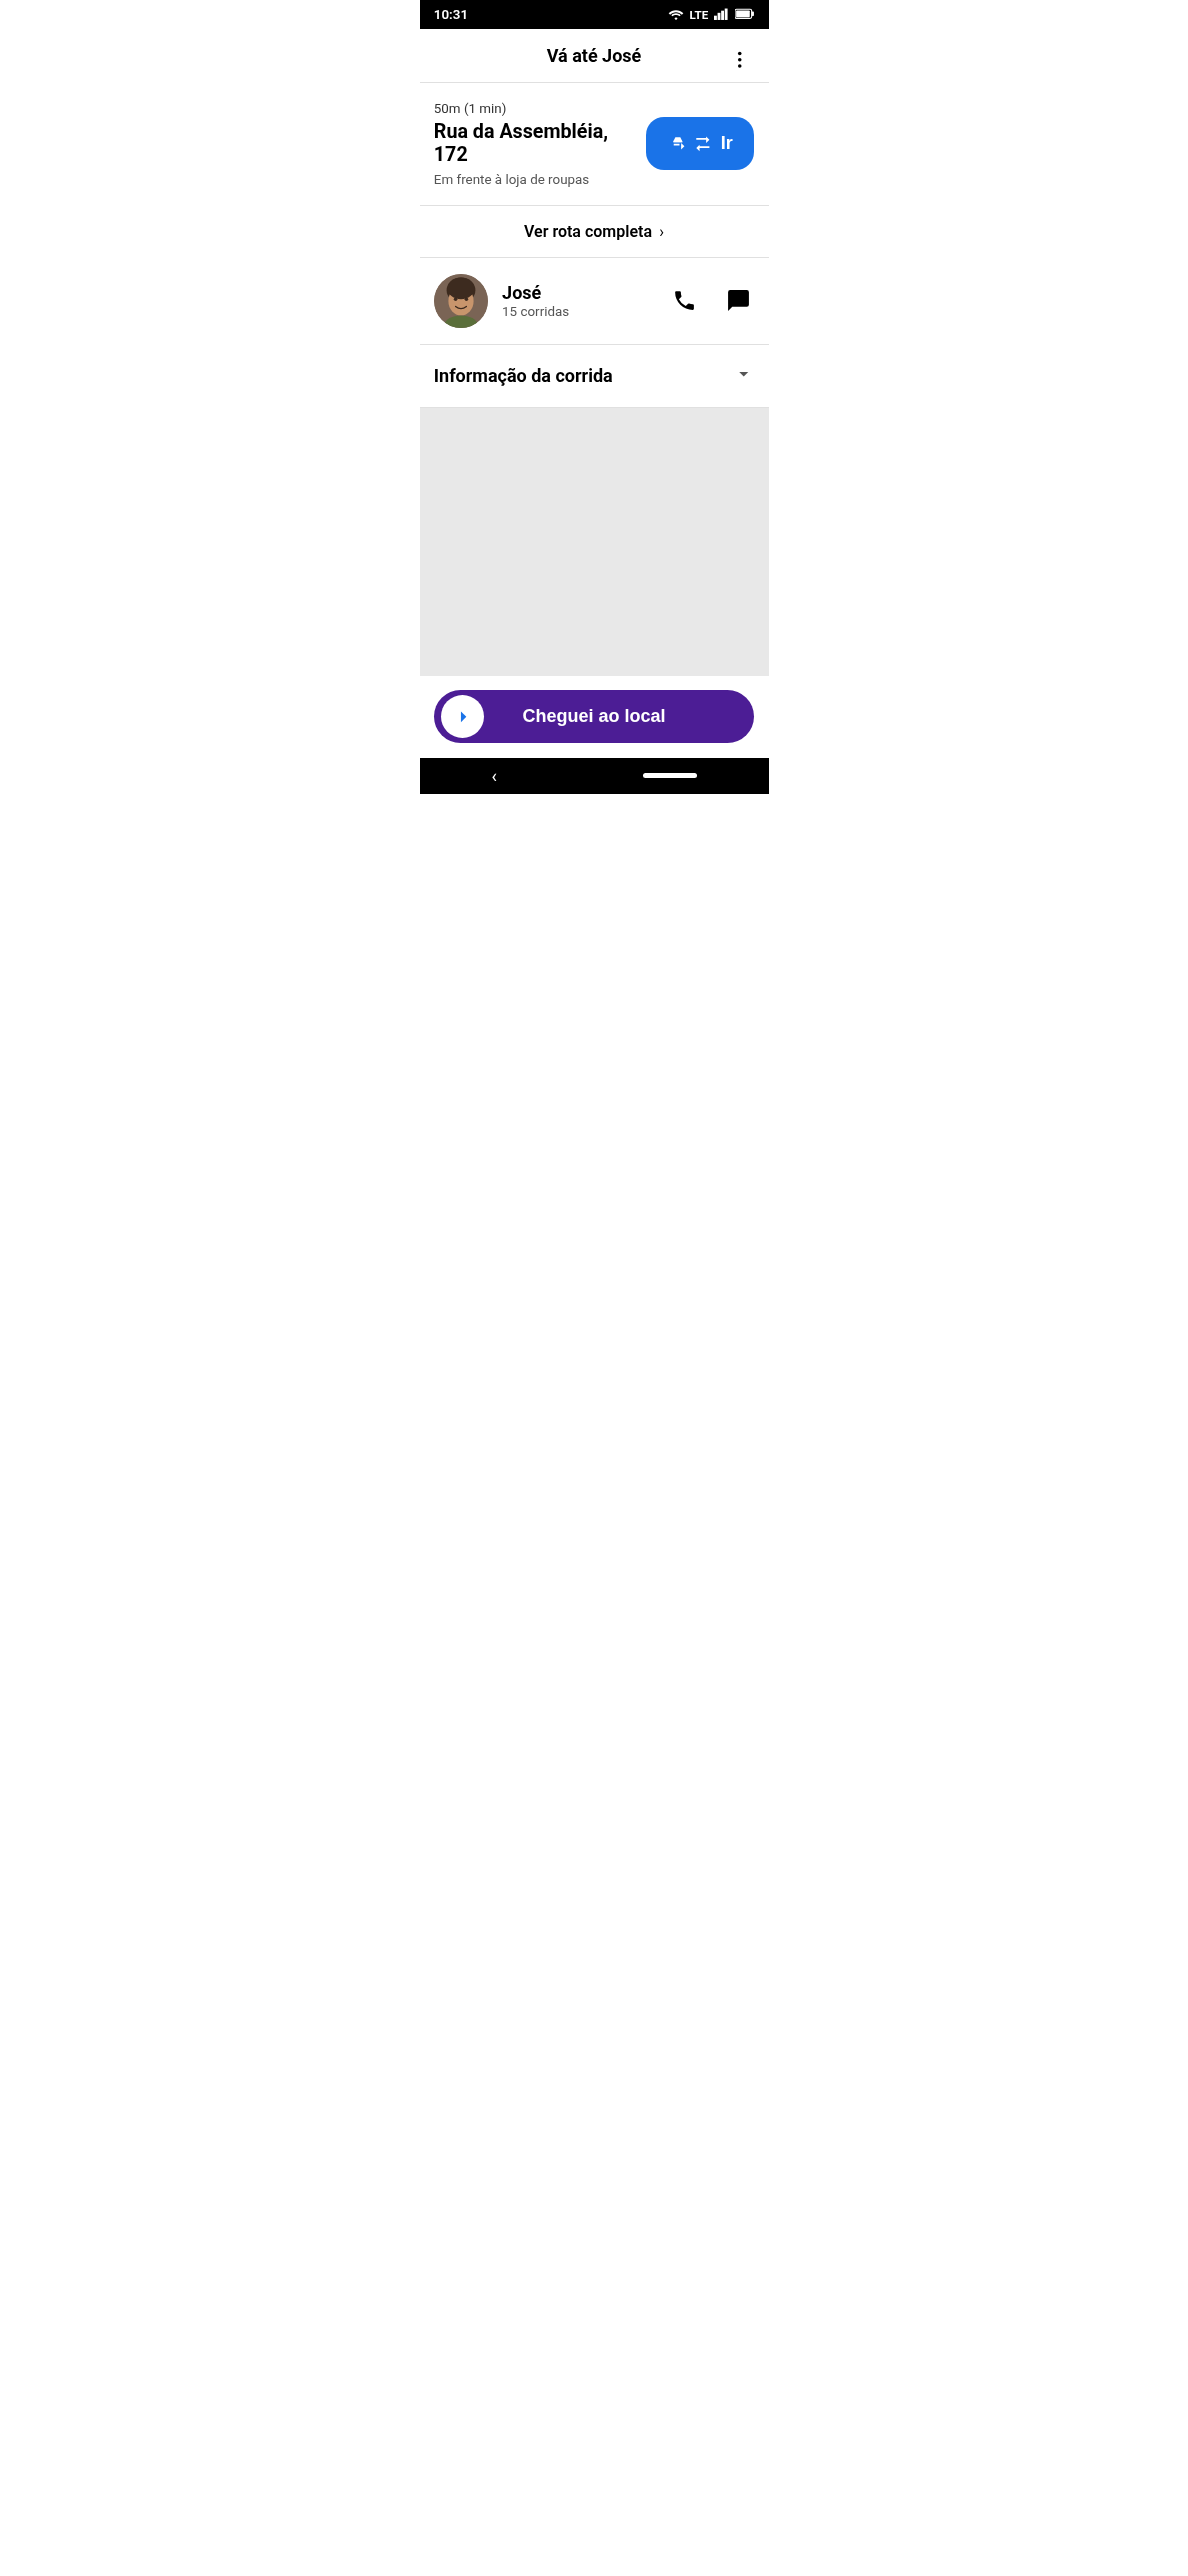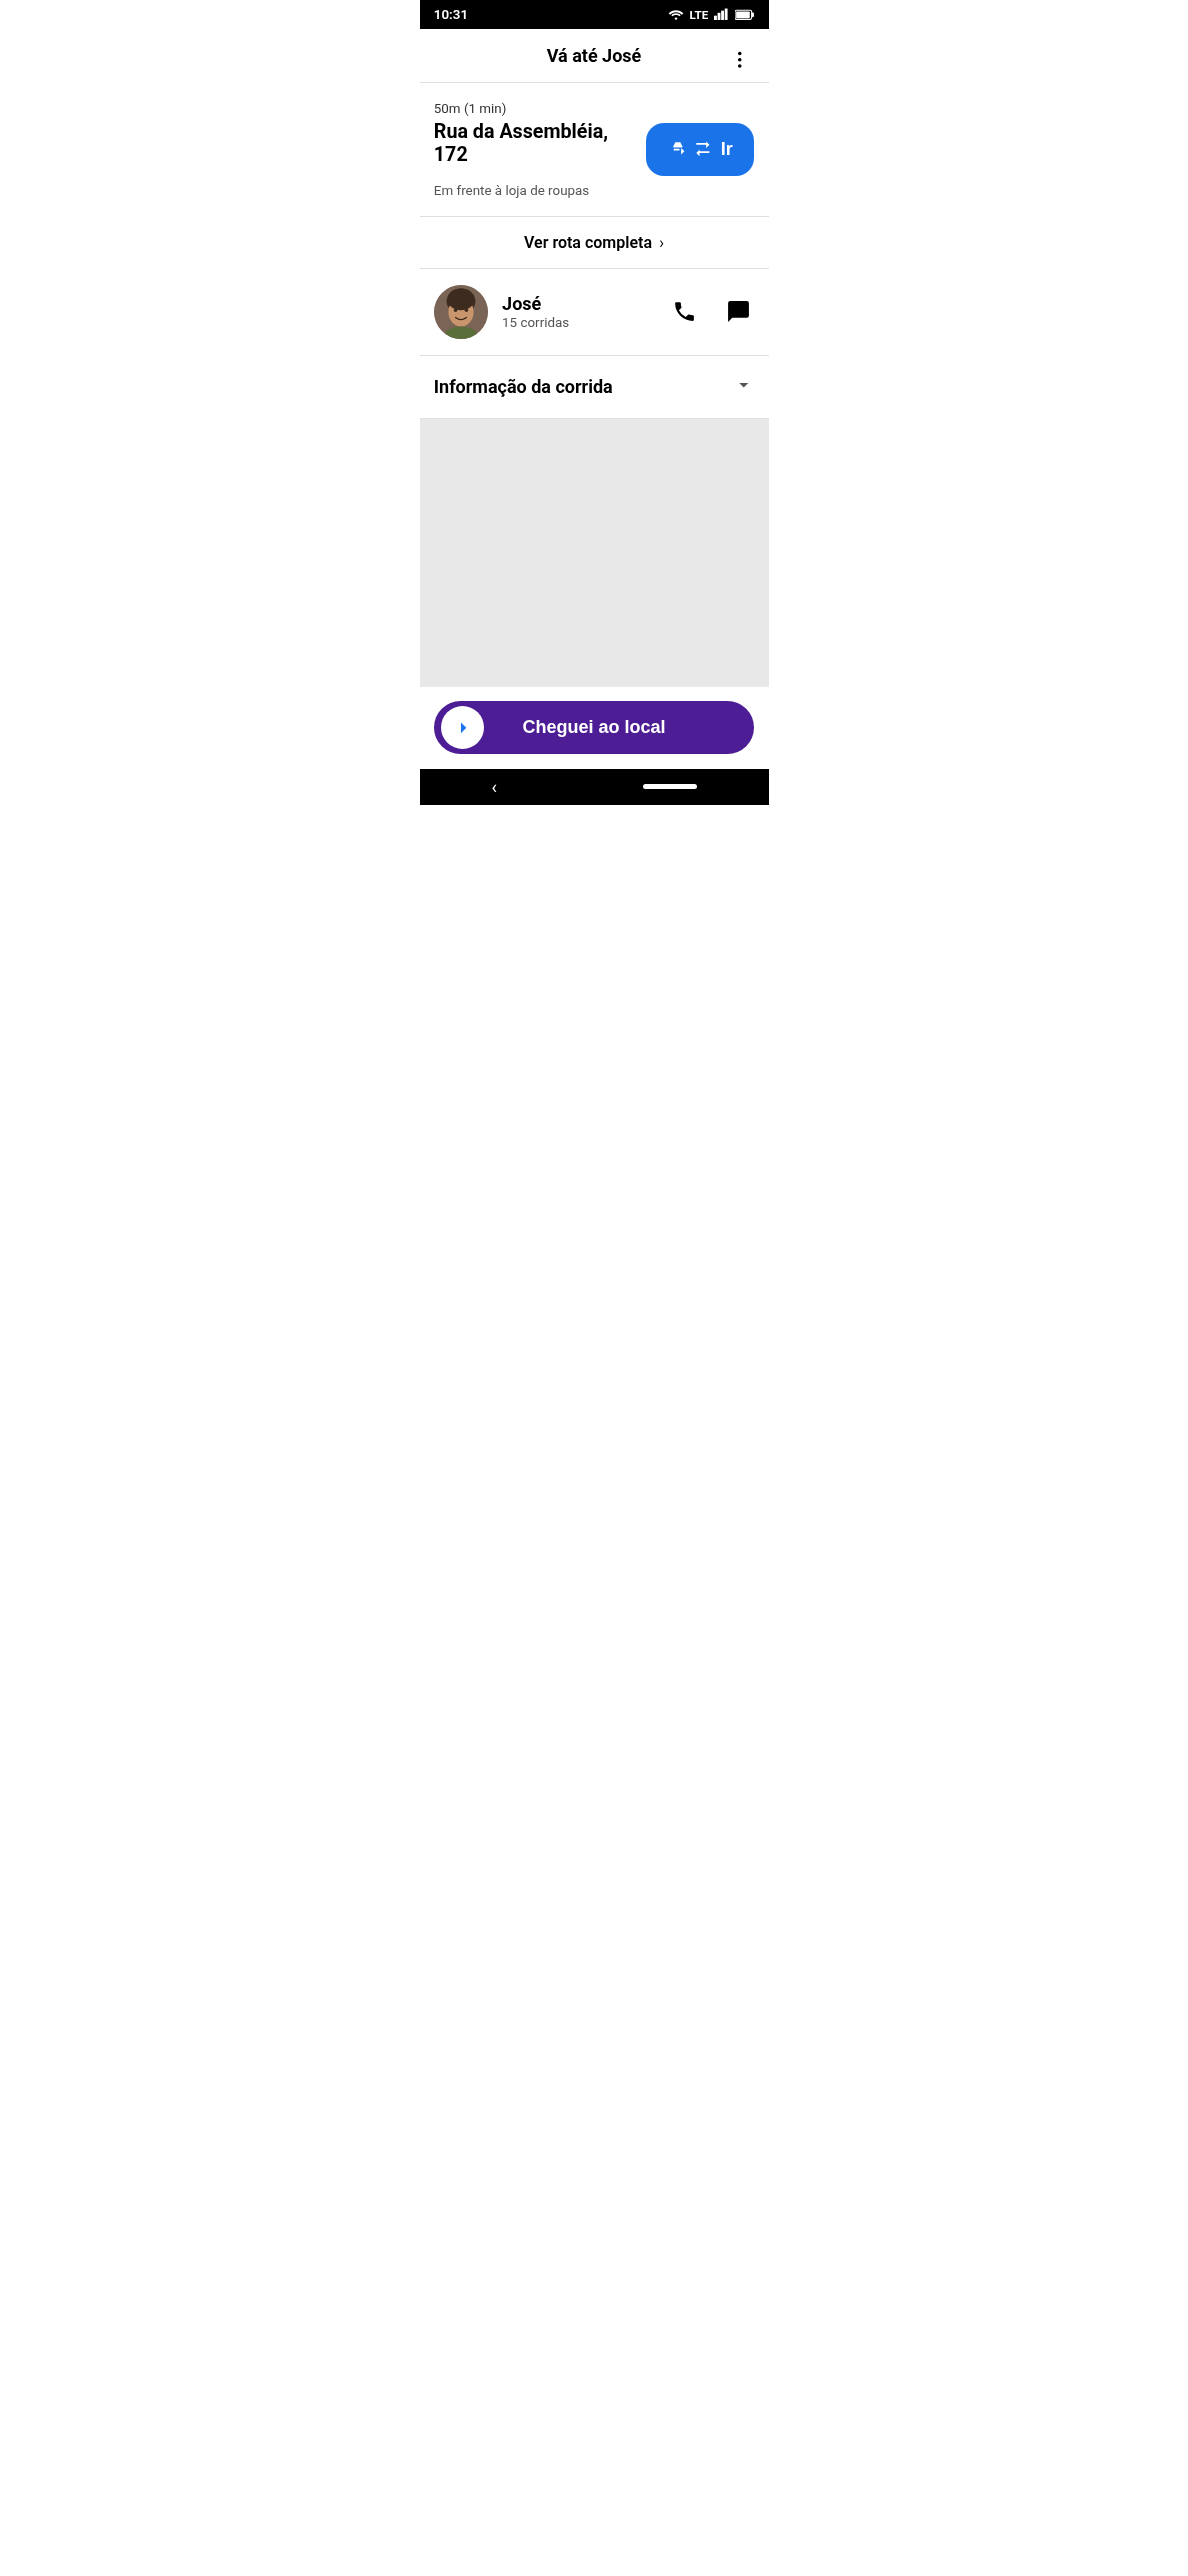--- a/index.html
+++ b/index.html
@@ -31,21 +31,21 @@
       flex-shrink: 0;
     }
 
     .status-time {
       font-size: 13.4px;
       font-weight: 600;
     }
 
     .status-icons {
       display: flex;
-      align-items: center;
+      align-items: flex-start;
       gap: 6px;
     }
 
     .status-icons svg {
       fill: white;
     }
 
     
     .top-nav {
       display: flex;
@@ -91,21 +91,21 @@
     .address-time {
       font-size: 13.4px;
       color: #333;
       margin-bottom: 3.6px;
     }
 
     .address-street {
       font-size: 19.7px;
       font-weight: 700;
       color: #000;
-      margin-bottom: 17px;
+      margin-bottom: 6px;
     }
 
     .address-hint {
       font-size: 13.4px;
       color: #555;
     }
 
     .go-btn {
       background: #1a73e8;
       border: none;

